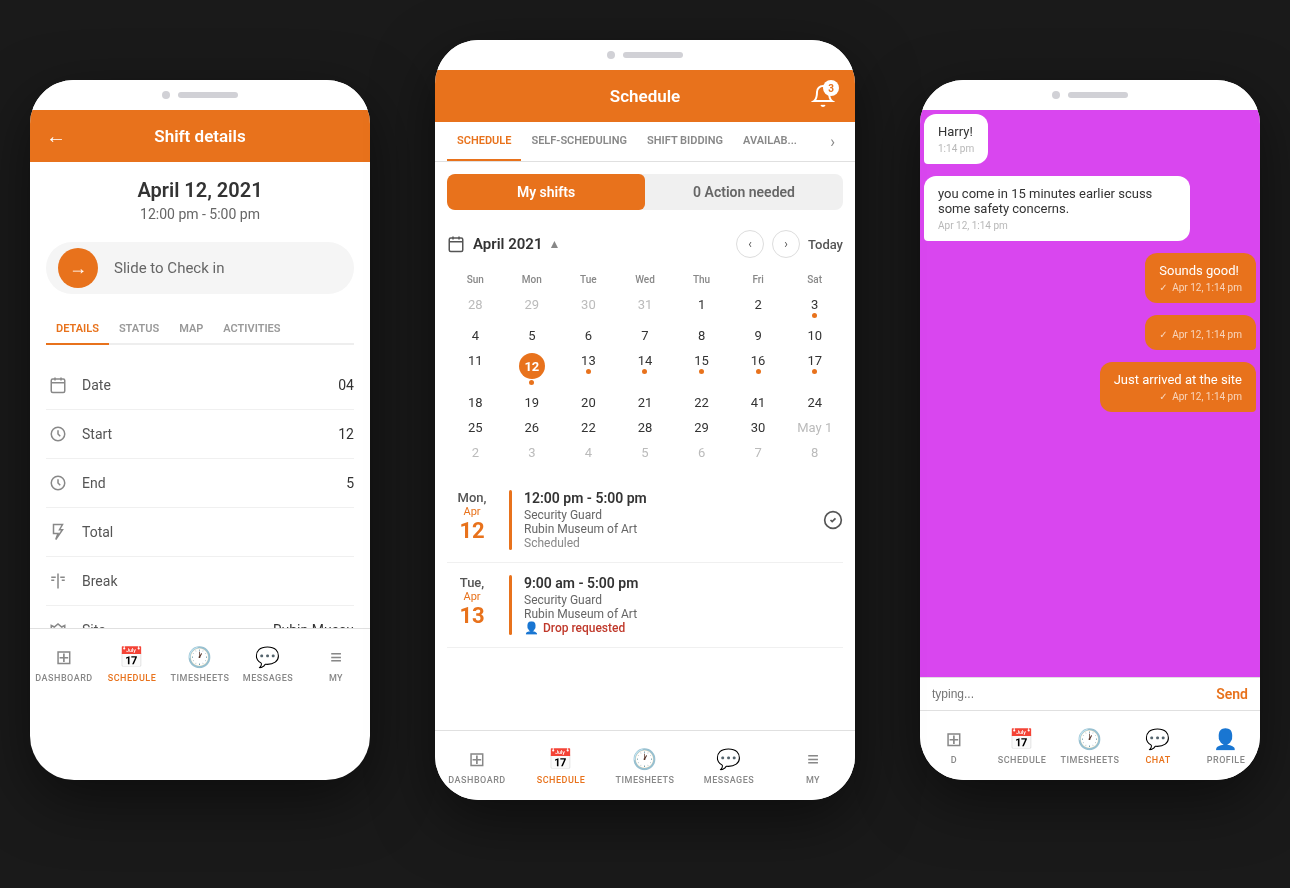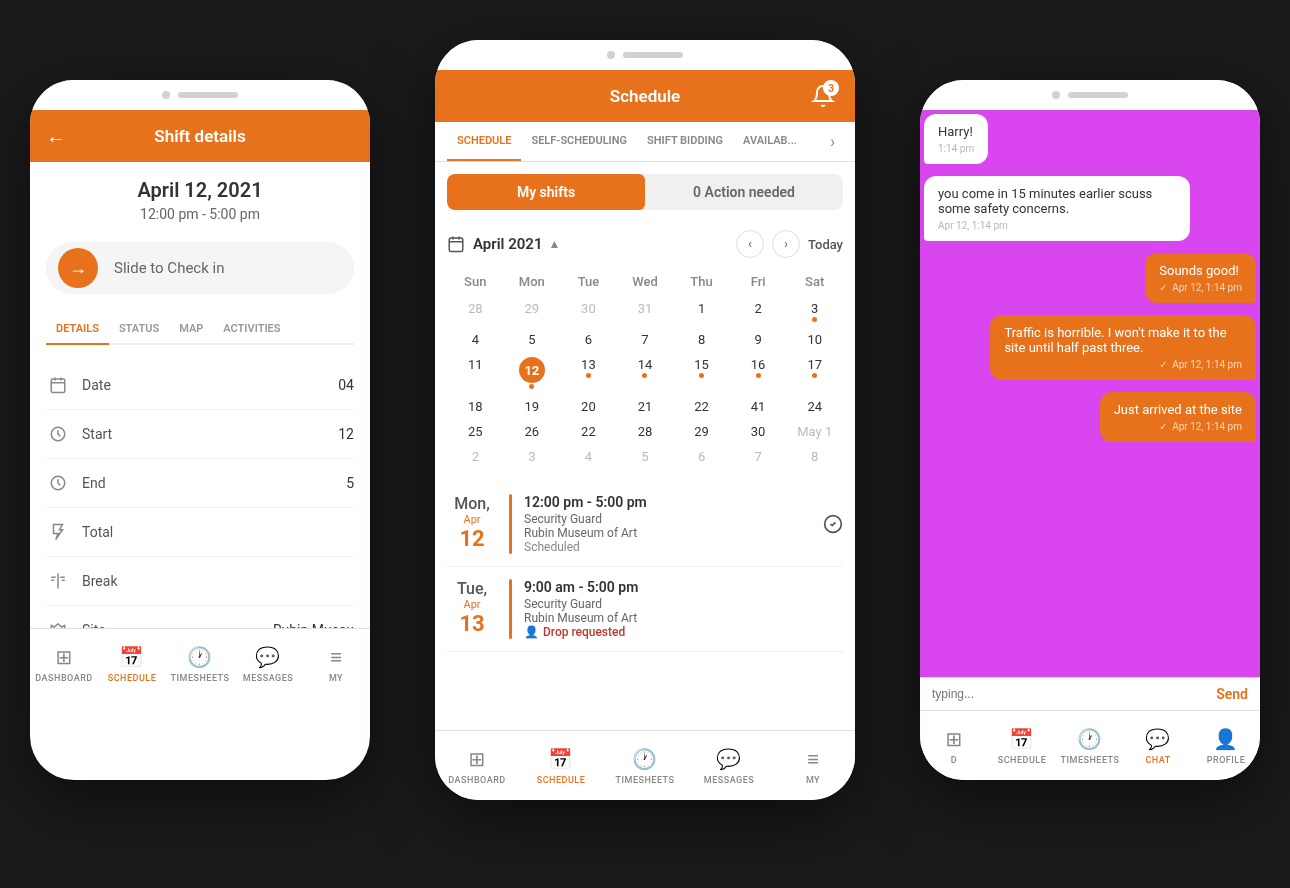--- a/index.html
+++ b/index.html
@@ -374,21 +374,21 @@
     }
 
     .cal-days-header {
       display: grid;
       grid-template-columns: repeat(7, 1fr);
       margin-bottom: 4px;
     }
 
     .cal-day-name {
       text-align: center;
-      font-size: 13px;
+      font-size: 10px;
       color: #888;
       font-weight: 500;
       padding: 4px 0;
     }
 
     .cal-week {
       display: grid;
       grid-template-columns: repeat(7, 1fr);
       margin-bottom: 2px;
     }
@@ -430,21 +430,21 @@
       padding: 12px 0;
     }
 
     .shift-date-col {
       width: 50px;
       text-align: center;
       flex-shrink: 0;
     }
 
     .shift-dow {
-      font-size: 16px;
+      font-size: 13px;
       color: #555;
       font-weight: 500;
     }
 
     .shift-month {
       font-size: 11px;
       color: #E8721C;
     }
 
     .shift-day-num {
@@ -911,21 +911,20 @@
           <div>you come in 15 minutes earlier scuss some safety concerns.</div>
           <div class="bubble-time">Apr 12, 1:14 pm</div>
         </div>
 
         <div class="chat-bubble sent">
           <div>Sounds good!</div>
           <div class="bubble-time"><span class="check-mark">✓</span> Apr 12, 1:14 pm</div>
         </div>
 
         <div class="chat-bubble sent">
-          <div>Traffic is horrible. I won't make it to the site until half past three.</div>
           <div class="bubble-time"><span class="check-mark">✓</span> Apr 12, 1:14 pm</div>
         </div>
 
         <div class="chat-bubble sent">
           <div>Just arrived at the site</div>
           <div class="bubble-time"><span class="check-mark">✓</span> Apr 12, 1:14 pm</div>
         </div>
       </div>
       <div class="chat-input-row">
         <input type="text" class="chat-input" placeholder="typing..." style="color: rgb(187, 187, 187);">

